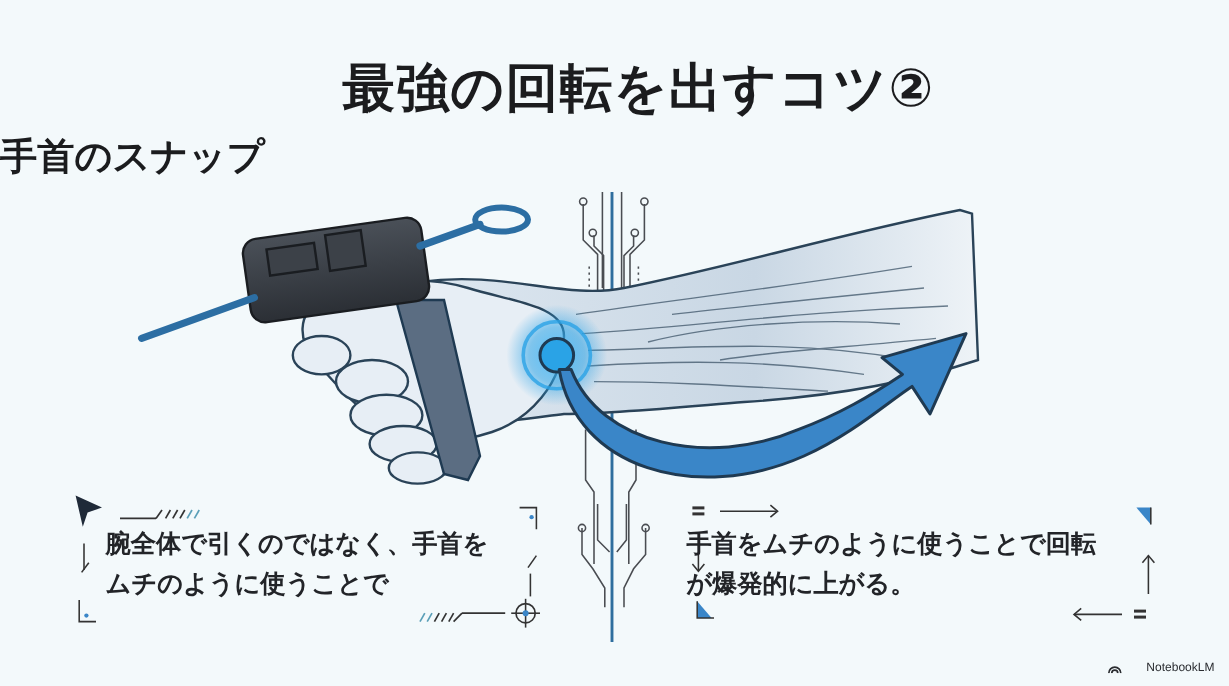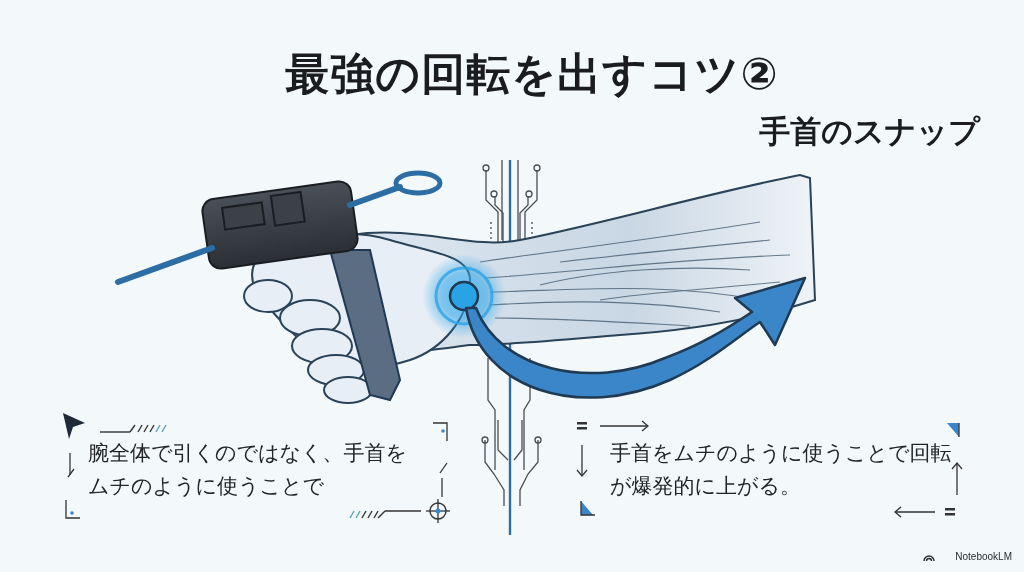--- a/index.html
+++ b/index.html
@@ -26,47 +26,47 @@
       letter-spacing: 1px;
       color: #1b1c1e;
       line-height: 1;
       margin-left: 20px;
     }
     .subtitle {
       position: absolute;
       left: 0;
       width: 980px;
       top: 116px;
-      text-align: right;
+      text-align: left;
       font-size: 31px;
       font-weight: bold;
       color: #1b1c1e;
       line-height: 1;
     }
     .illustration {
       position: absolute;
       left: 0;
       top: 0;
       width: 1024px;
       height: 572px;
     }
     .caption {
       position: absolute;
       font-size: 21px;
       line-height: 33px;
       color: #222428;
-      font-weight: 400;
+      font-weight: 700;
     }
     .caption-left {
       left: 88px;
       top: 437px;
       width: 340px;
     }
     .caption-right {
-      left: 610px;
+      left: 572px;
       top: 437px;
       width: 350px;
     }
     .watermark {
       position: absolute;
       right: 12px;
       bottom: 10px;
       font-size: 10px;
       color: #2a2c30;
       display: flex;

